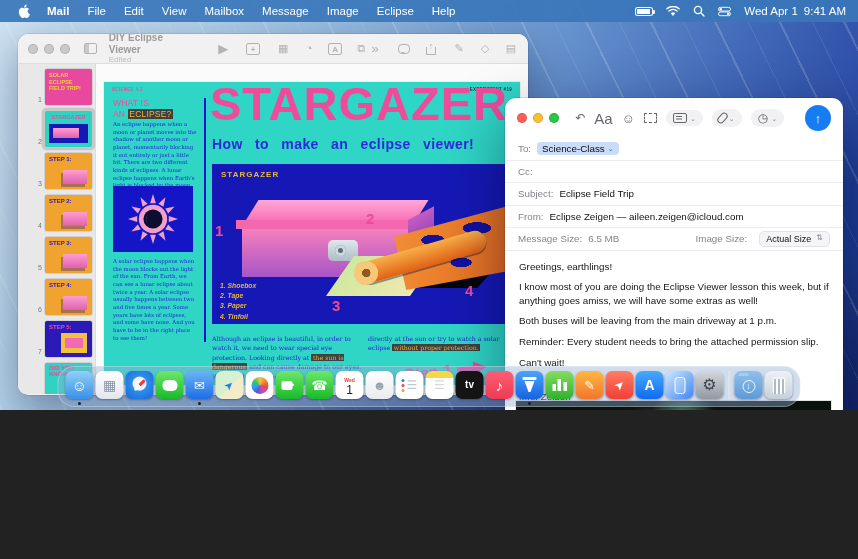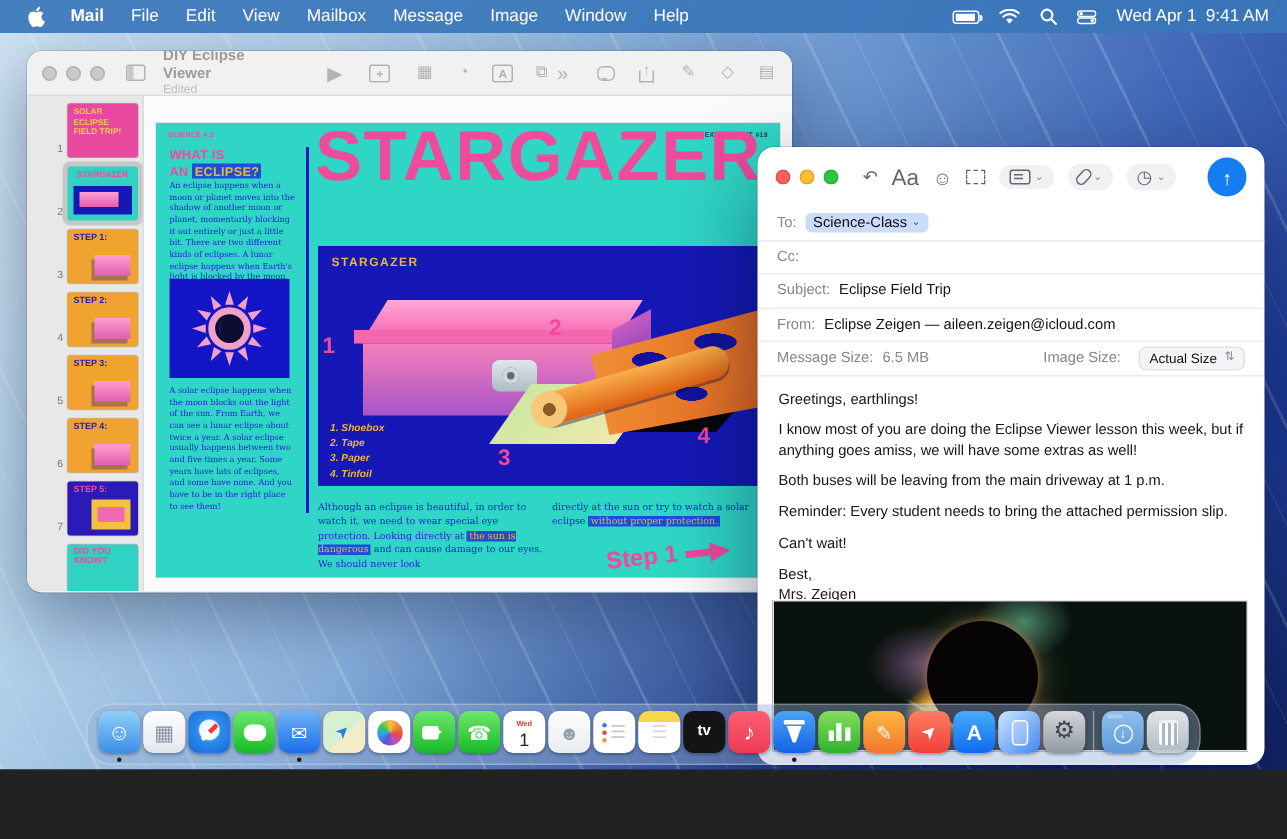--- a/index.html
+++ b/index.html
@@ -1,17 +1,17 @@
 <!DOCTYPE html>
 <html><head>
 <meta charset="utf-8">
 <style>
   * { margin:0; padding:0; box-sizing:border-box; }
   body { font-family:"Liberation Sans", sans-serif; background:#222; }
-  .screen { position:relative; width:858px; height:513px; overflow:hidden;
+  .screen { position:relative; width:858px; height:410px; overflow:hidden;
     background:
       radial-gradient(130% 95% at 88% 108%, #101f63 0%, rgba(16,31,99,0) 52%),
       radial-gradient(90% 70% at 100% 55%, #1c3a96 0%, rgba(28,58,150,0) 45%),
       linear-gradient(118deg, #cfe3f2 0%, #b3d2ea 20%, #8db3dc 38%, #6490cc 55%, #4168b8 72%, #2a4aa4 86%, #1b3480 100%);
   }
   .streaks { position:absolute; inset:0; pointer-events:none; opacity:.18;
     background: repeating-linear-gradient(64deg, rgba(255,255,255,.9) 0 2px, transparent 2px 30px, rgba(255,255,255,.5) 30px 31px, transparent 31px 58px); }
 
   
   .menubar { position:absolute; top:0; left:0; right:0; height:22px; z-index:40;
@@ -73,22 +73,22 @@
   .t-step5::before { content:""; position:absolute; right:9px; bottom:9px; width:18px; height:10px; background:#f06ab8; z-index:1; }
   .t-know { background:#30d2c3; }
   .t-know .thumb-label { color:#ef4b9b; font-size:6px; padding:2px 4px; }
 
   .kn-canvas { flex:1; background:#fbfbfb; position:relative; }
   .slide { position:absolute; left:8px; top:18px; width:416px; height:303px; background:#2fd6c6; overflow:hidden;
     box-shadow:0 0 0 .5px rgba(0,0,0,.12); }
   .slide .abs { position:absolute; }
   .course-label { left:8px; top:5px; font-size:4.5px; font-weight:800; color:#ef4b9b; letter-spacing:.3px; }
   .exp-label { right:8px; top:5px; font-size:4.5px; font-weight:800; color:#0c3c46; letter-spacing:.3px; }
-  .poster-h { left:9px; top:16px; font-size:8.5px; line-height:1.25; font-weight:700; color:#ef4b9b; letter-spacing:.2px; }
-  .hl { background:#1d4ed8; color:#e9b63c; padding:0 1.5px; }
+  .poster-h { left:9px; top:16px; font-size:8.5px; line-height:1.25; font-weight:400; color:#ef4b9b; letter-spacing:.2px; }
+  .hl { background:#404040; color:#e9b63c; padding:0 1.5px; }
   .poster-serif { font-family:"DejaVu Serif", serif; color:#2323cf; }
   .para1 { left:9px; top:39px; width:84px; font-size:5.4px; line-height:1.42; }
   .sunbox { left:9px; top:104px; width:80px; height:66px; background:#1515c8; display:flex; align-items:center; justify-content:center; }
   .para2 { left:9px; top:176px; width:84px; font-size:5.4px; line-height:1.42; }
   .vdivider { left:100px; top:16px; width:1.5px; height:244px; background:#1515c8; }
   .poster-title { left:106px; top:-6px; font-size:47px; font-weight:800; color:#ef4b9b; letter-spacing:1px; white-space:nowrap; }
   .poster-subtitle { left:108px; top:54px; font-size:14px; font-weight:700; color:#2a2ad8; word-spacing:8px; letter-spacing:.4px; white-space:nowrap; }
   .materials { left:108px; top:82px; width:308px; height:160px; background:#1518b4; overflow:hidden; }
   .materials-h { position:absolute; left:9px; top:6px; font-size:8px; font-weight:800; color:#e9b63c; letter-spacing:1px; }
   .fig-num { position:absolute; font-size:15px; font-weight:800; color:#f0489c; }
@@ -219,21 +219,21 @@
     </span>
     <nav class="mb-items">
 
     <span class="menu-item bold">Mail</span>
         <span class="menu-item">File</span>
         <span class="menu-item">Edit</span>
         <span class="menu-item">View</span>
         <span class="menu-item">Mailbox</span>
         <span class="menu-item">Message</span>
         <span class="menu-item">Image</span>
-        <span class="menu-item">Window</span>
+        <span class="menu-item">Eclipse</span>
         <span class="menu-item">Help</span>
       </nav>
     <div class="mb-status">
       <span class="ic-batt"></span>
       <span>
         <svg width="14" height="11" viewBox="0 0 16 12">
           <path d="M8 11 L5.4 7.9 a4.2 4.2 0 0 1 5.2 0 Z" fill="#fff"></path>
           <path d="M3.3 5.4 a7.2 7.2 0 0 1 9.4 0" stroke="#fff" stroke-width="1.6" fill="none" stroke-linecap="round"></path>
           <path d="M1 2.8 a10.8 10.8 0 0 1 14 0" stroke="#fff" stroke-width="1.6" fill="none" stroke-linecap="round"></path>
         </svg>
@@ -366,20 +366,21 @@
               </g>
               <circle cx="30" cy="30" r="17" fill="#f2a0c8"></circle>
               <circle cx="30" cy="30" r="11.5" fill="#0d0d30"></circle>
               <path d="M25 23 a9 9 0 0 0 0 14 a11 11 0 0 1 0 -14z" fill="#2a2a6a"></path>
             </svg>
           </div>
           <p class="abs poster-serif para2">A solar eclipse happens when the moon blocks out the light of the sun. From Earth, we can see a lunar eclipse about twice a year. A solar eclipse usually happens between two and five times a year. Some years have lots of eclipses, and some have none. And you have to be in the right place to see them!</p>
           <div class="abs vdivider"></div>
 
           <h1 class="abs poster-title">STARGAZER</h1>
+          <div class="abs poster-subtitle">How to make an eclipse viewer!</div>
 
           <div class="abs materials">
             <span class="materials-h">STARGAZER</span>
             <span class="lid"></span>
             <span class="lid-edge"></span>
             <span class="box-front"></span>
             <span class="box-side"></span>
             <span class="box-dark"></span>
             <span class="tape"></span>
             <span class="paper"></span>

